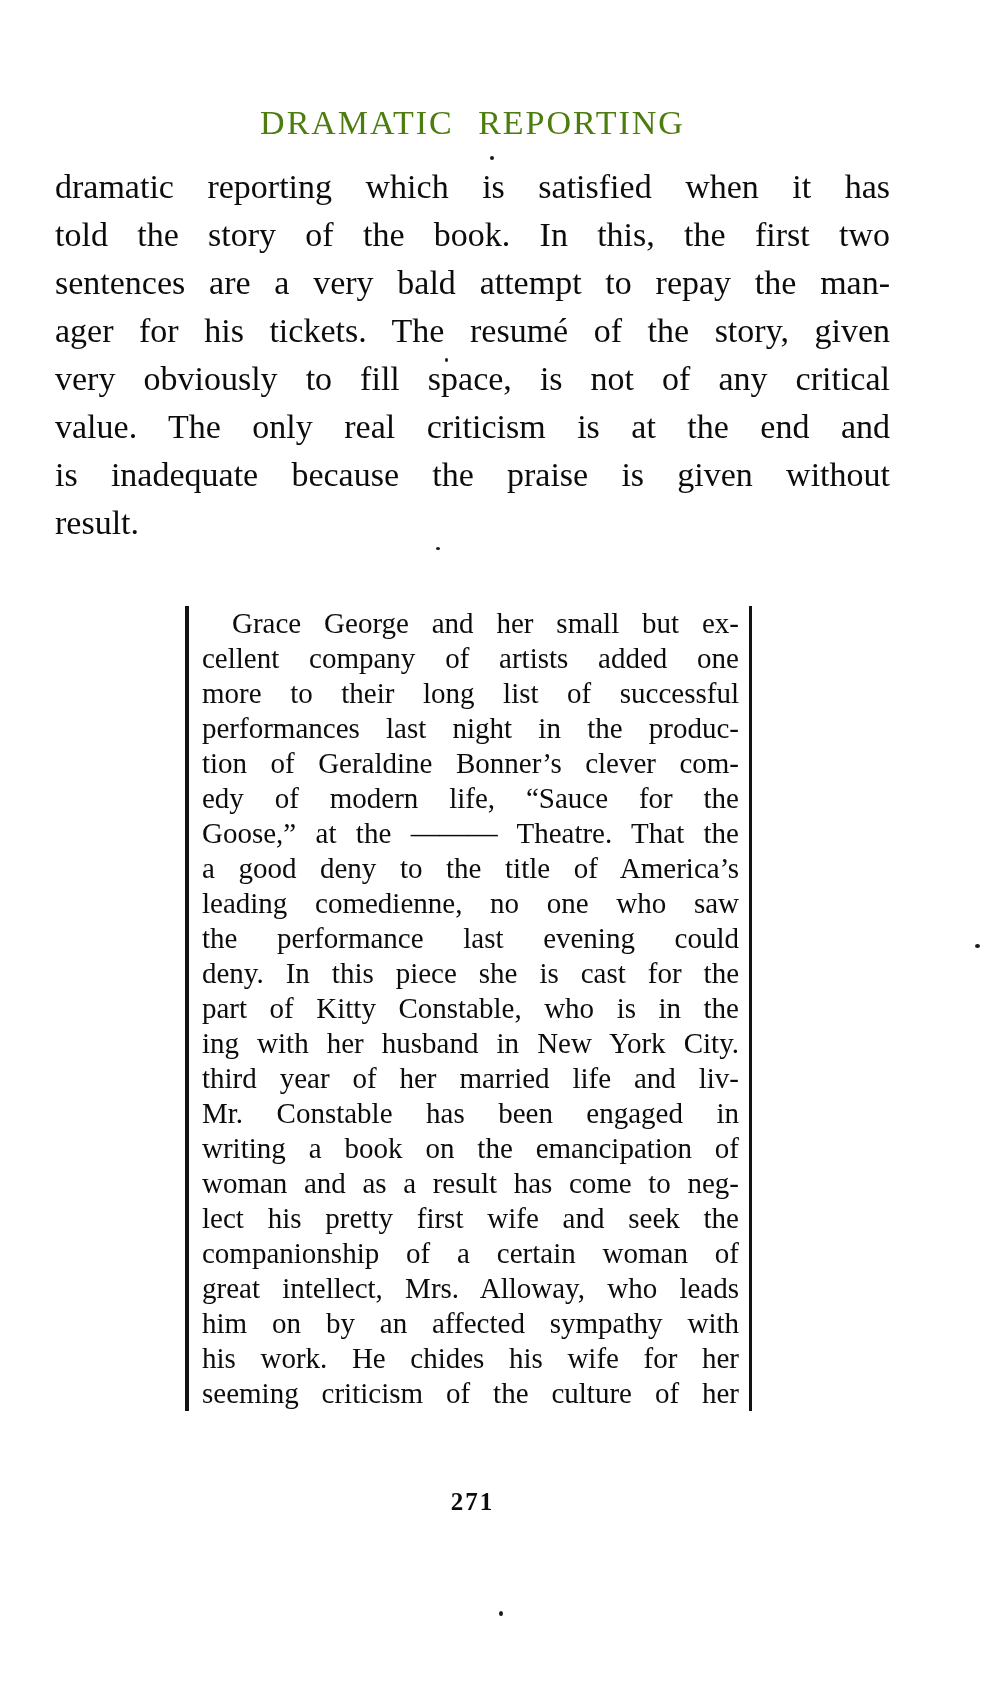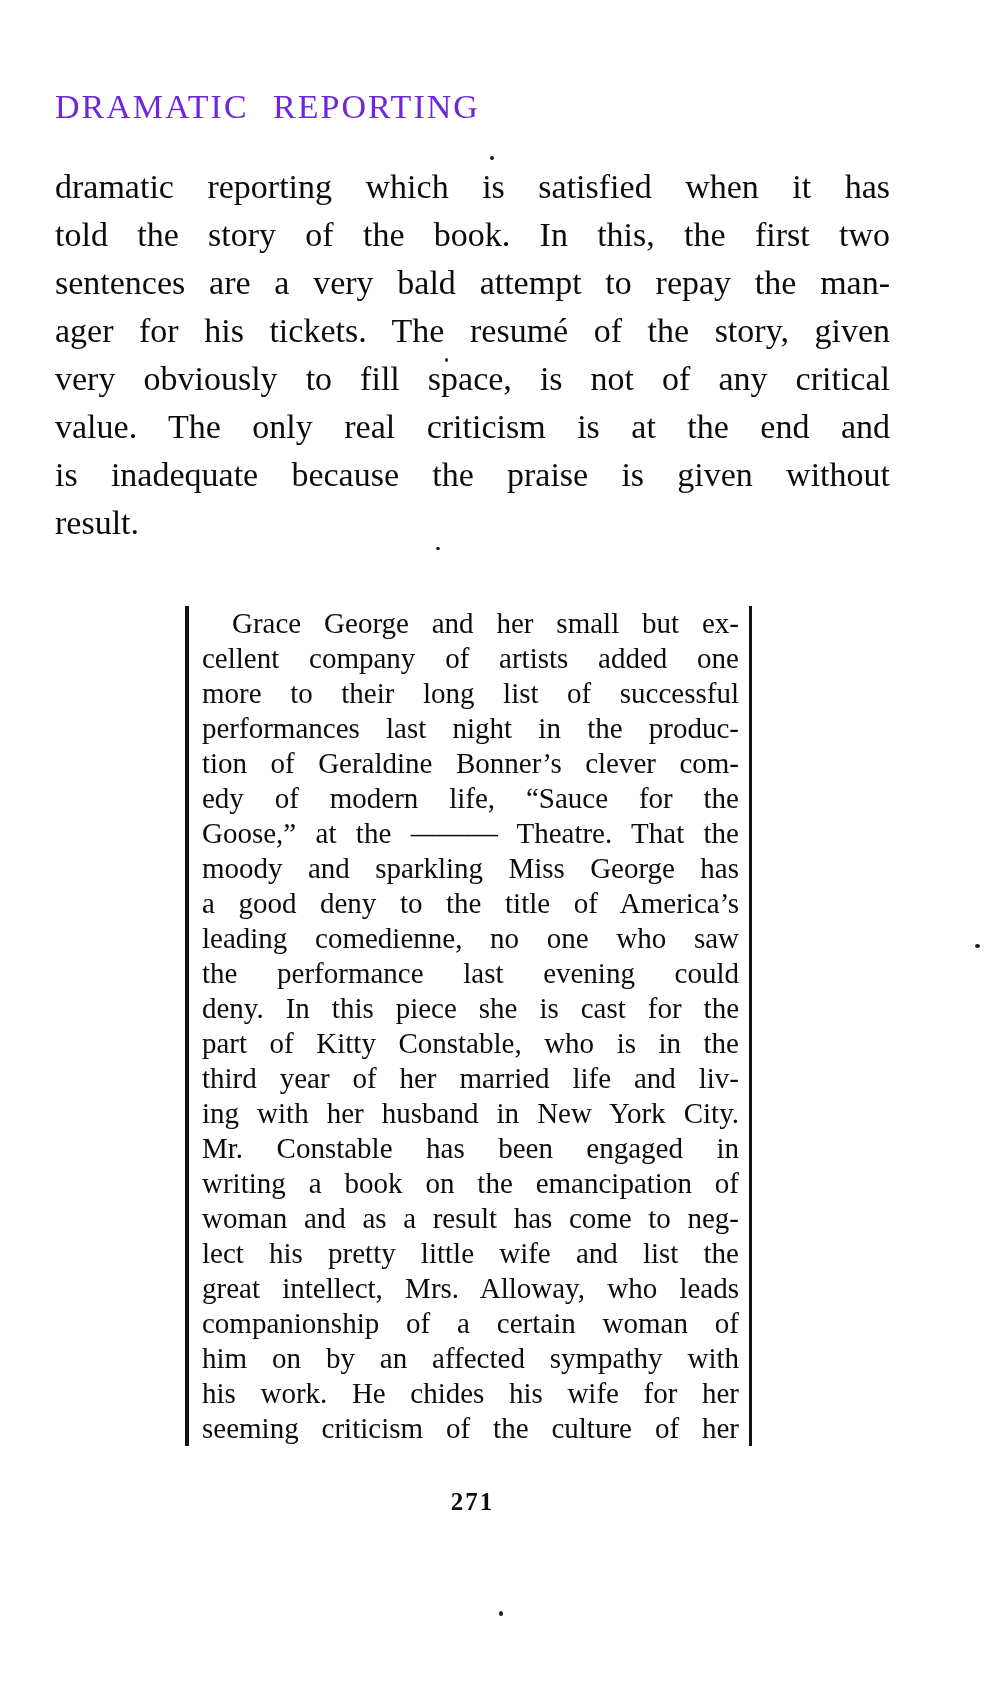--- a/index.html
+++ b/index.html
@@ -11,27 +11,28 @@
     position: relative;
     width: 1000px;
     height: 1684px;
     background: #ffffff;
     color: #0c0c0c;
     font-family: "Liberation Serif", "DejaVu Serif", serif;
     overflow: hidden;
   }
   .running-head {
     position: absolute;
-    top: 88px;
+    top: 104px;
     left: 55px;
     width: 835px;
+    text-align: center;
     font-size: 34px;
     letter-spacing: 2px;
     word-spacing: 14px;
-    color: #6d28d9;
+    color: #4d7c0f;
     white-space: nowrap;
   }
   .commentary {
     position: absolute;
     top: 163px;
     left: 55px;
     width: 835px;
     font-size: 34px;
     line-height: 48px;
     word-spacing: 3px;
@@ -102,34 +103,33 @@
     </div>
 
   <div class="excerpt">
       <div class="q-line">Grace George and her small but ex-</div>
       <div class="q-line">cellent company of artists added one</div>
       <div class="q-line">more to their long list of successful</div>
       <div class="q-line">performances last night in the produc-</div>
       <div class="q-line">tion of Geraldine Bonner’s clever com-</div>
       <div class="q-line">edy of modern life, “Sauce for the</div>
       <div class="q-line">Goose,” at the ——— Theatre.  That the</div>
-      <div class="q-line">moody and sparkling Miss George has</div>
       <div class="q-line">a good deny to the title of America’s</div>
       <div class="q-line">leading comedienne, no one who saw</div>
       <div class="q-line">the performance last evening could</div>
       <div class="q-line">deny.  In this piece she is cast for the</div>
       <div class="q-line">part of Kitty Constable, who is in the</div>
+      <div class="q-line">ing with her husband in New York City.</div>
       <div class="q-line">third year of her married life and liv-</div>
-      <div class="q-line">ing with her husband in New York City.</div>
       <div class="q-line">Mr. Constable has been engaged in</div>
       <div class="q-line">writing a book on the emancipation of</div>
       <div class="q-line">woman and as a result has come to neg-</div>
-      <div class="q-line">lect his pretty little wife and list the</div>
+      <div class="q-line">lect his pretty first wife and seek the</div>
+      <div class="q-line">companionship of a certain woman of</div>
       <div class="q-line">great intellect, Mrs. Alloway, who leads</div>
-      <div class="q-line">companionship of a certain woman of</div>
       <div class="q-line">him on by an affected sympathy with</div>
       <div class="q-line">his work.  He chides his wife for her</div>
       <div class="q-line">seeming criticism of the culture of her</div>
     </div>
 
   <div class="folio">271</div>
 
   <div class="speck s1"></div>
   <div class="speck s2"></div>
   <div class="speck s3"></div>

